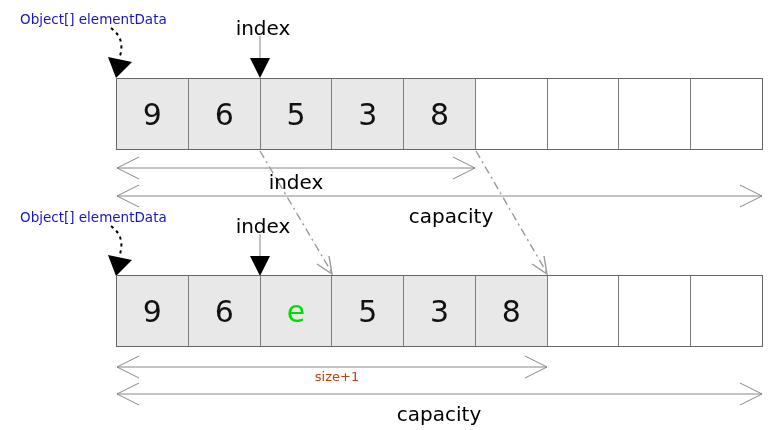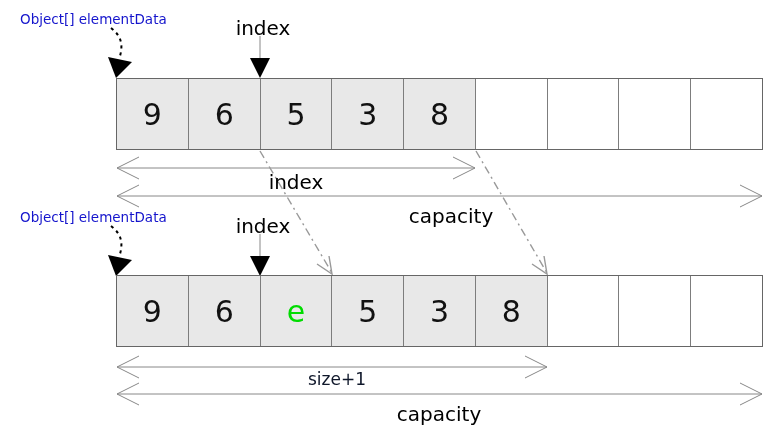--- a/index.html
+++ b/index.html
@@ -27,21 +27,21 @@
     border-left:1px solid #7d7d7d;
     font-size:30px;color:#111111;
     box-sizing:border-box;
   }
   .cell:first-child{border-left:none;}
   .cell-filled{background:#e8e8e8;}
   .cell-green{color:#00dc00;}
   .lbl{position:absolute;white-space:nowrap;}
   .lbl-blue{color:#1414cc;font-size:13.5px;}
   .lbl-black{color:#000000;font-size:20px;}
-  .lbl-green{color:#0f172a;font-size:17px;}
+  .lbl-green{color:#c2410c;font-size:13px;}
   .centered{transform:translateX(-50%);}
 </style>
 </head>
 <body>
 
 <div id="stage">
 
   <svg id="arrow-layer" viewBox="0 0 771 430" xmlns="http://www.w3.org/2000/svg">
 
     <g>

